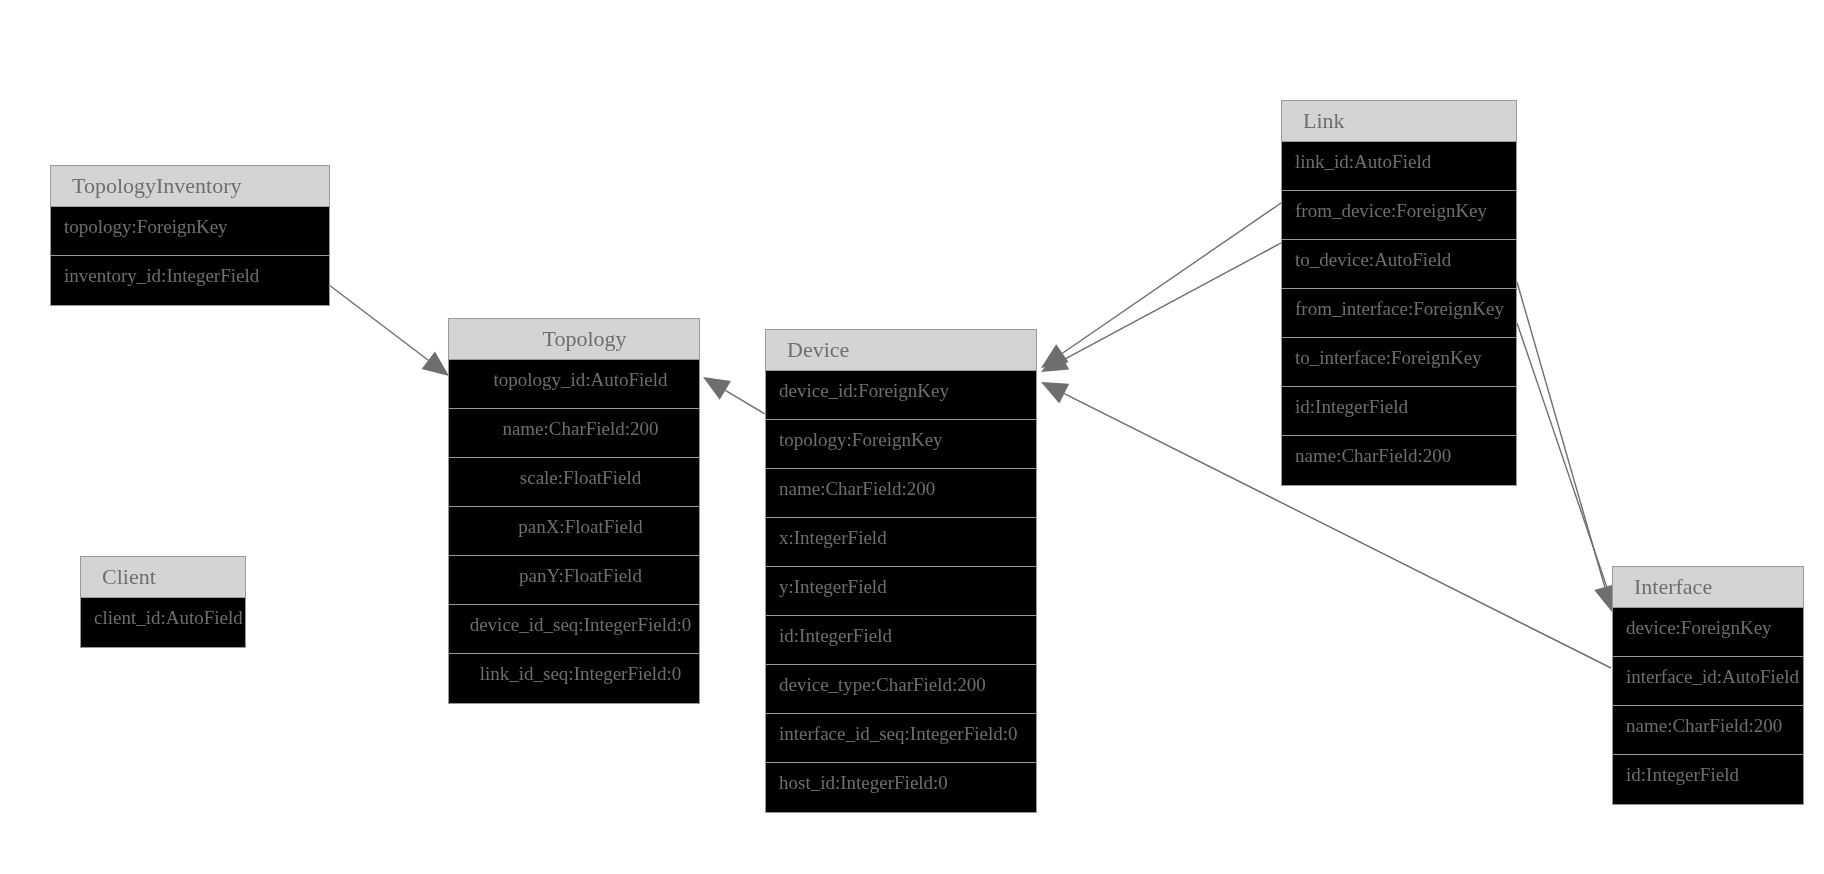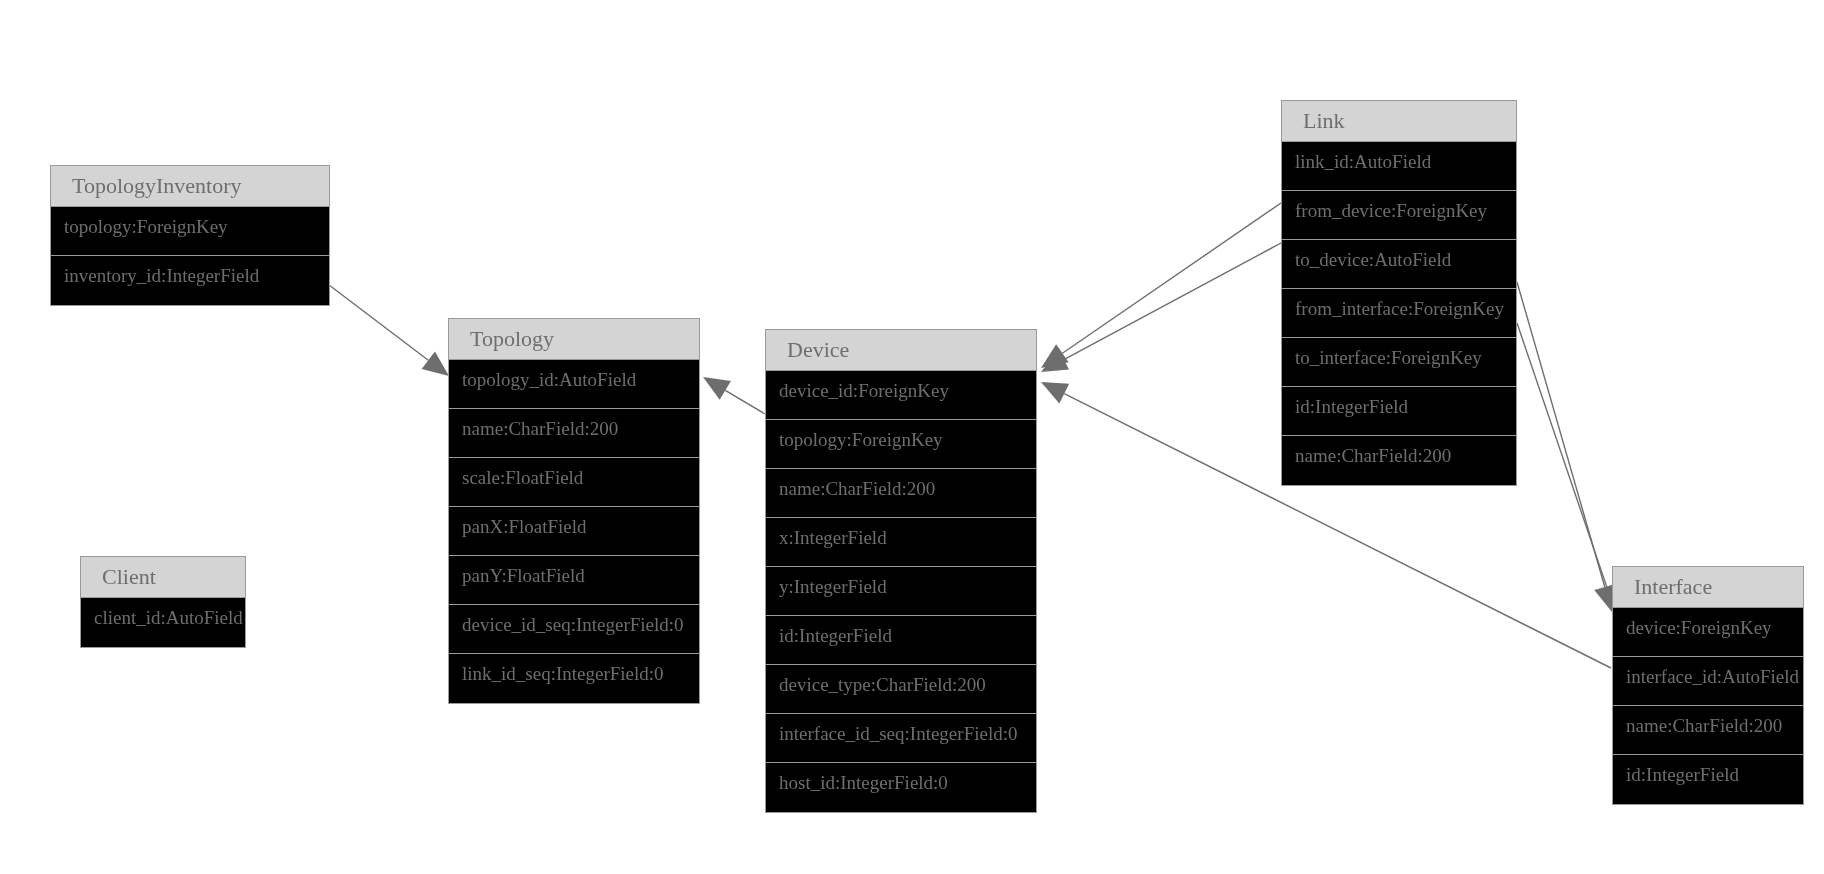--- a/index.html
+++ b/index.html
@@ -95,21 +95,21 @@
         <polygon points="1616,614 1597.2121341899735,592.9283105018976 1618.0398254308027,585.8426011106876" fill="#6e6e6e"></polygon>
       </g>
     </svg>
 
   <div id="entity-layer">
       <div class="entity" style="left: 32px; top: 165px; width: 280px; margin-left: 18px;">
         <div class="entity-header">TopologyInventory</div>
         <div class="entity-field">topology:ForeignKey</div>
         <div class="entity-field">inventory_id:IntegerField</div>
       </div>
-      <div class="entity" style="left: 448px; top: 318px; width: 252px;">
+      <div class="entity" style="left: 448px; top: 318px; width: 252px; text-align: center;">
         <div class="entity-header">Topology</div>
         <div class="entity-field">topology_id:AutoField</div>
         <div class="entity-field">name:CharField:200</div>
         <div class="entity-field">scale:FloatField</div>
         <div class="entity-field">panX:FloatField</div>
         <div class="entity-field">panY:FloatField</div>
         <div class="entity-field">device_id_seq:IntegerField:0</div>
         <div class="entity-field">link_id_seq:IntegerField:0</div>
       </div>
       <div class="entity" style="left: 765px; top: 329px; width: 272px;">

